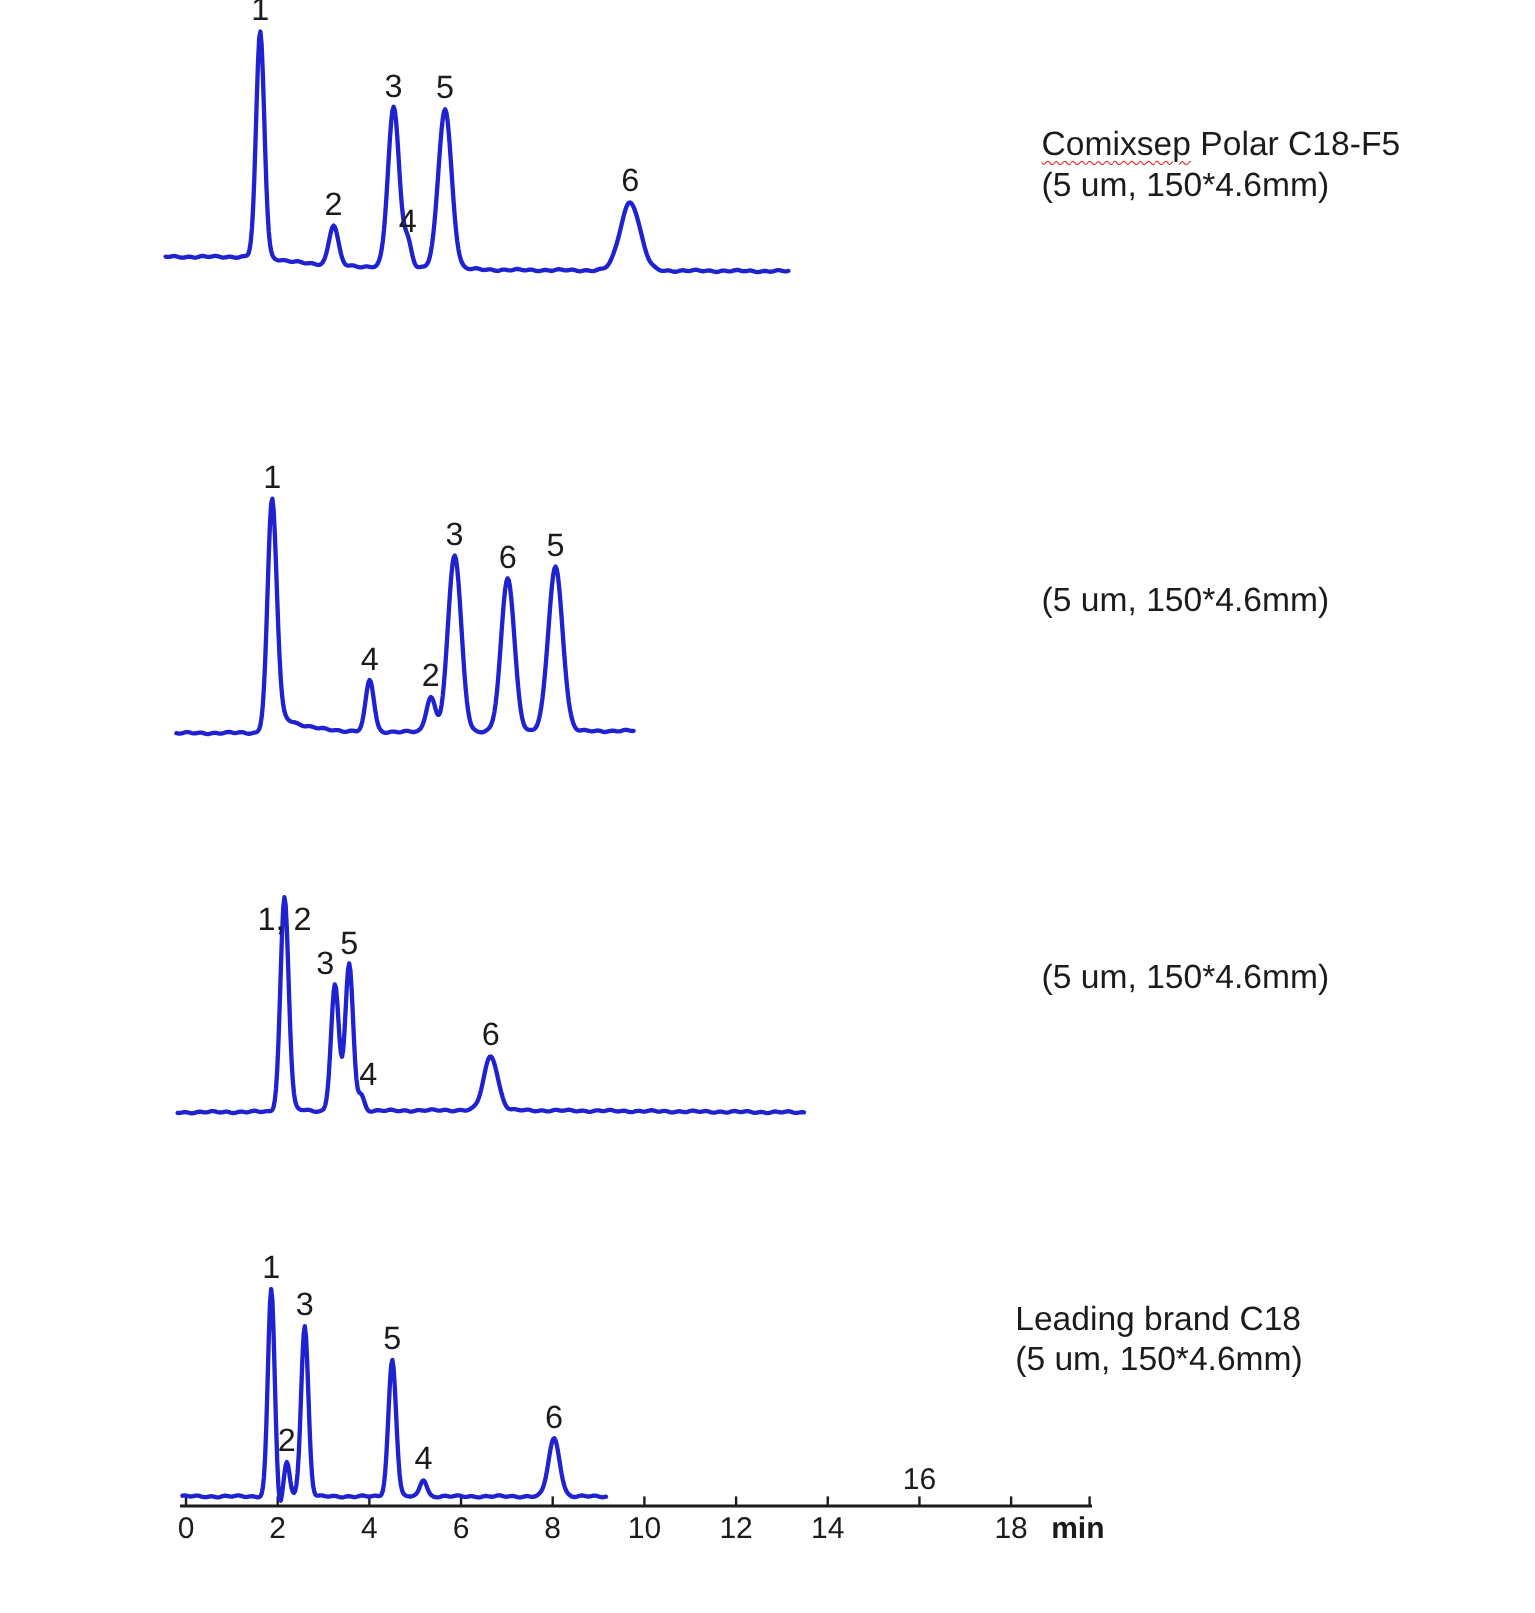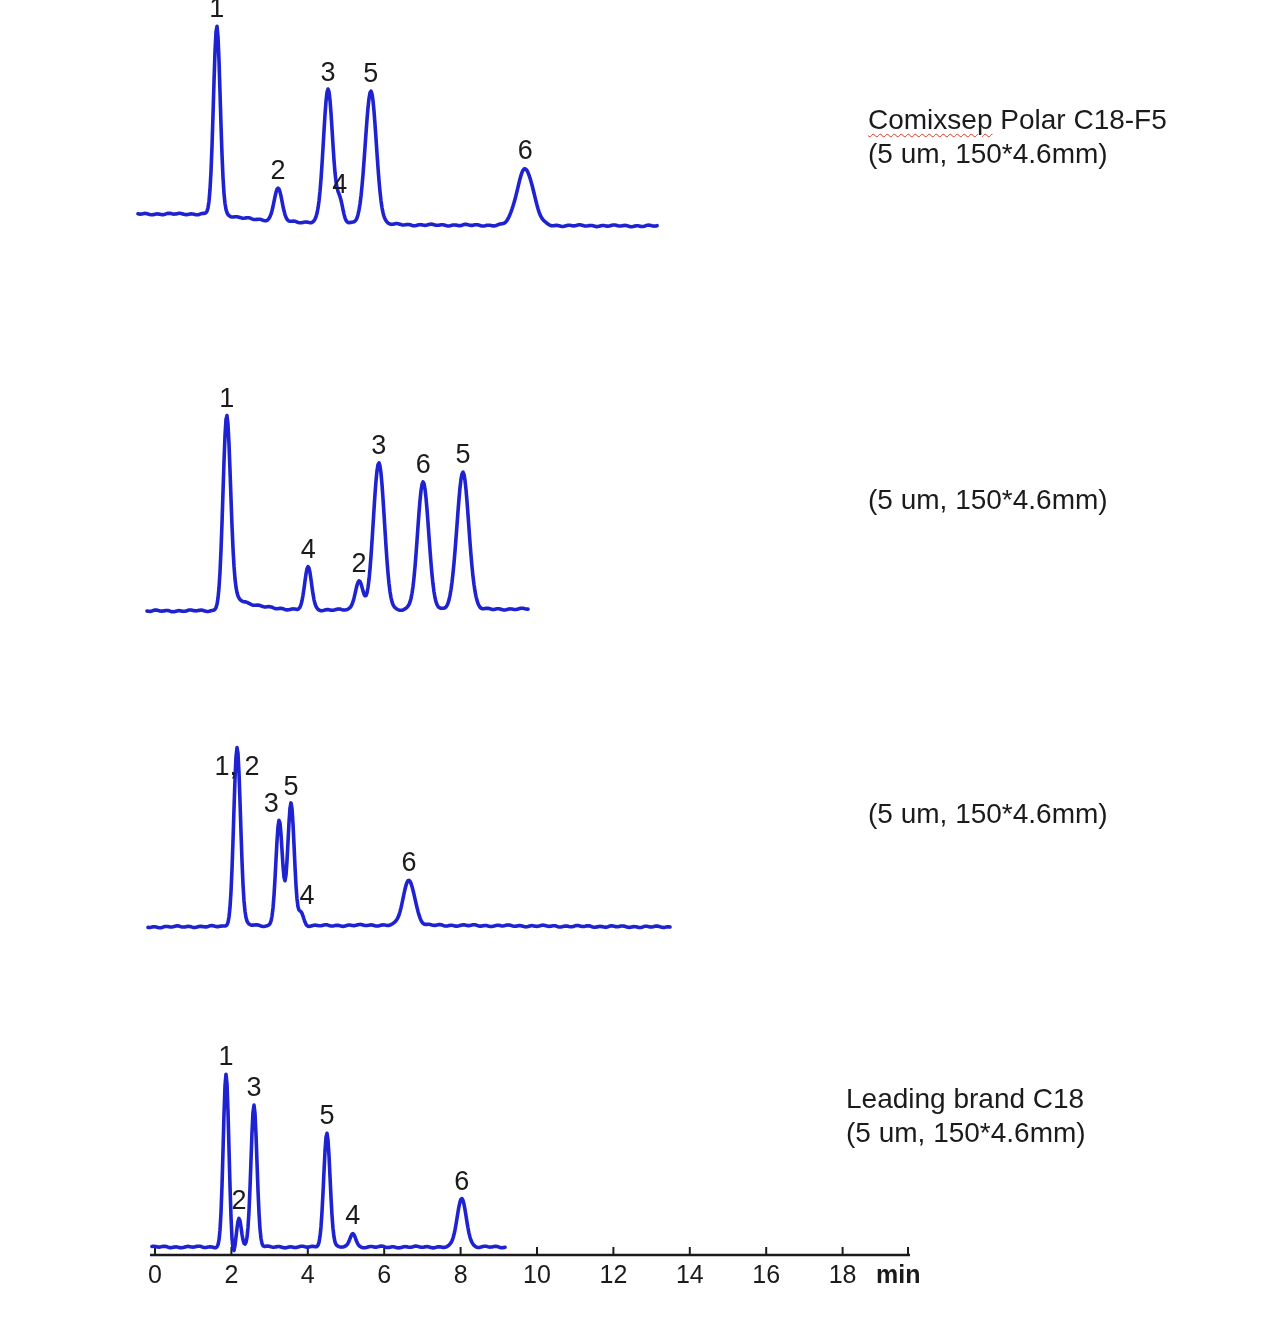--- a/index.html
+++ b/index.html
@@ -54,21 +54,21 @@
     </svg>
   <div id="overlay">
       <div class="tick-label" style="left: 155px; top: 1261px;">0</div>
       <div class="tick-label" style="left: 231.4px; top: 1261px;">2</div>
       <div class="tick-label" style="left: 307.8px; top: 1261px;">4</div>
       <div class="tick-label" style="left: 384.2px; top: 1261px;">6</div>
       <div class="tick-label" style="left: 460.6px; top: 1261px;">8</div>
       <div class="tick-label" style="left: 537px; top: 1261px;">10</div>
       <div class="tick-label" style="left: 613.4px; top: 1261px;">12</div>
       <div class="tick-label" style="left: 689.8px; top: 1261px;">14</div>
-      <div class="tick-label" style="left: 766.2px; top: 1261px;">16</div>
+      <div class="tick-label" style="left: 766.2px; top: 1220px;">16</div>
       <div class="tick-label" style="left: 842.6px; top: 1261px; text-align: center;">18</div>
       <div class="peak-label" style="left: 216.884px; top: -5.70533px;">1</div>
       <div class="peak-label" style="left: 278.004px; top: 155.872px;">2</div>
       <div class="peak-label" style="left: 328.046px; top: 57.7011px;">3</div>
       <div class="peak-label" style="left: 339.888px; top: 169.997px;">4</div>
       <div class="peak-label" style="left: 370.83px; top: 58.7707px;">5</div>
       <div class="peak-label" style="left: 525.158px; top: 136.444px;">6</div>
       <div class="col-title" style="left: 868px; top: 103px;"><div><span class="squiggle">Comixsep</span><span> Polar C18-F5</span></div><div>(5 um, 150*4.6mm)</div></div>
       <div class="peak-label" style="left: 226.816px; top: 383.581px;">1</div>
       <div class="peak-label" style="left: 308.182px; top: 535.154px;">4</div>

